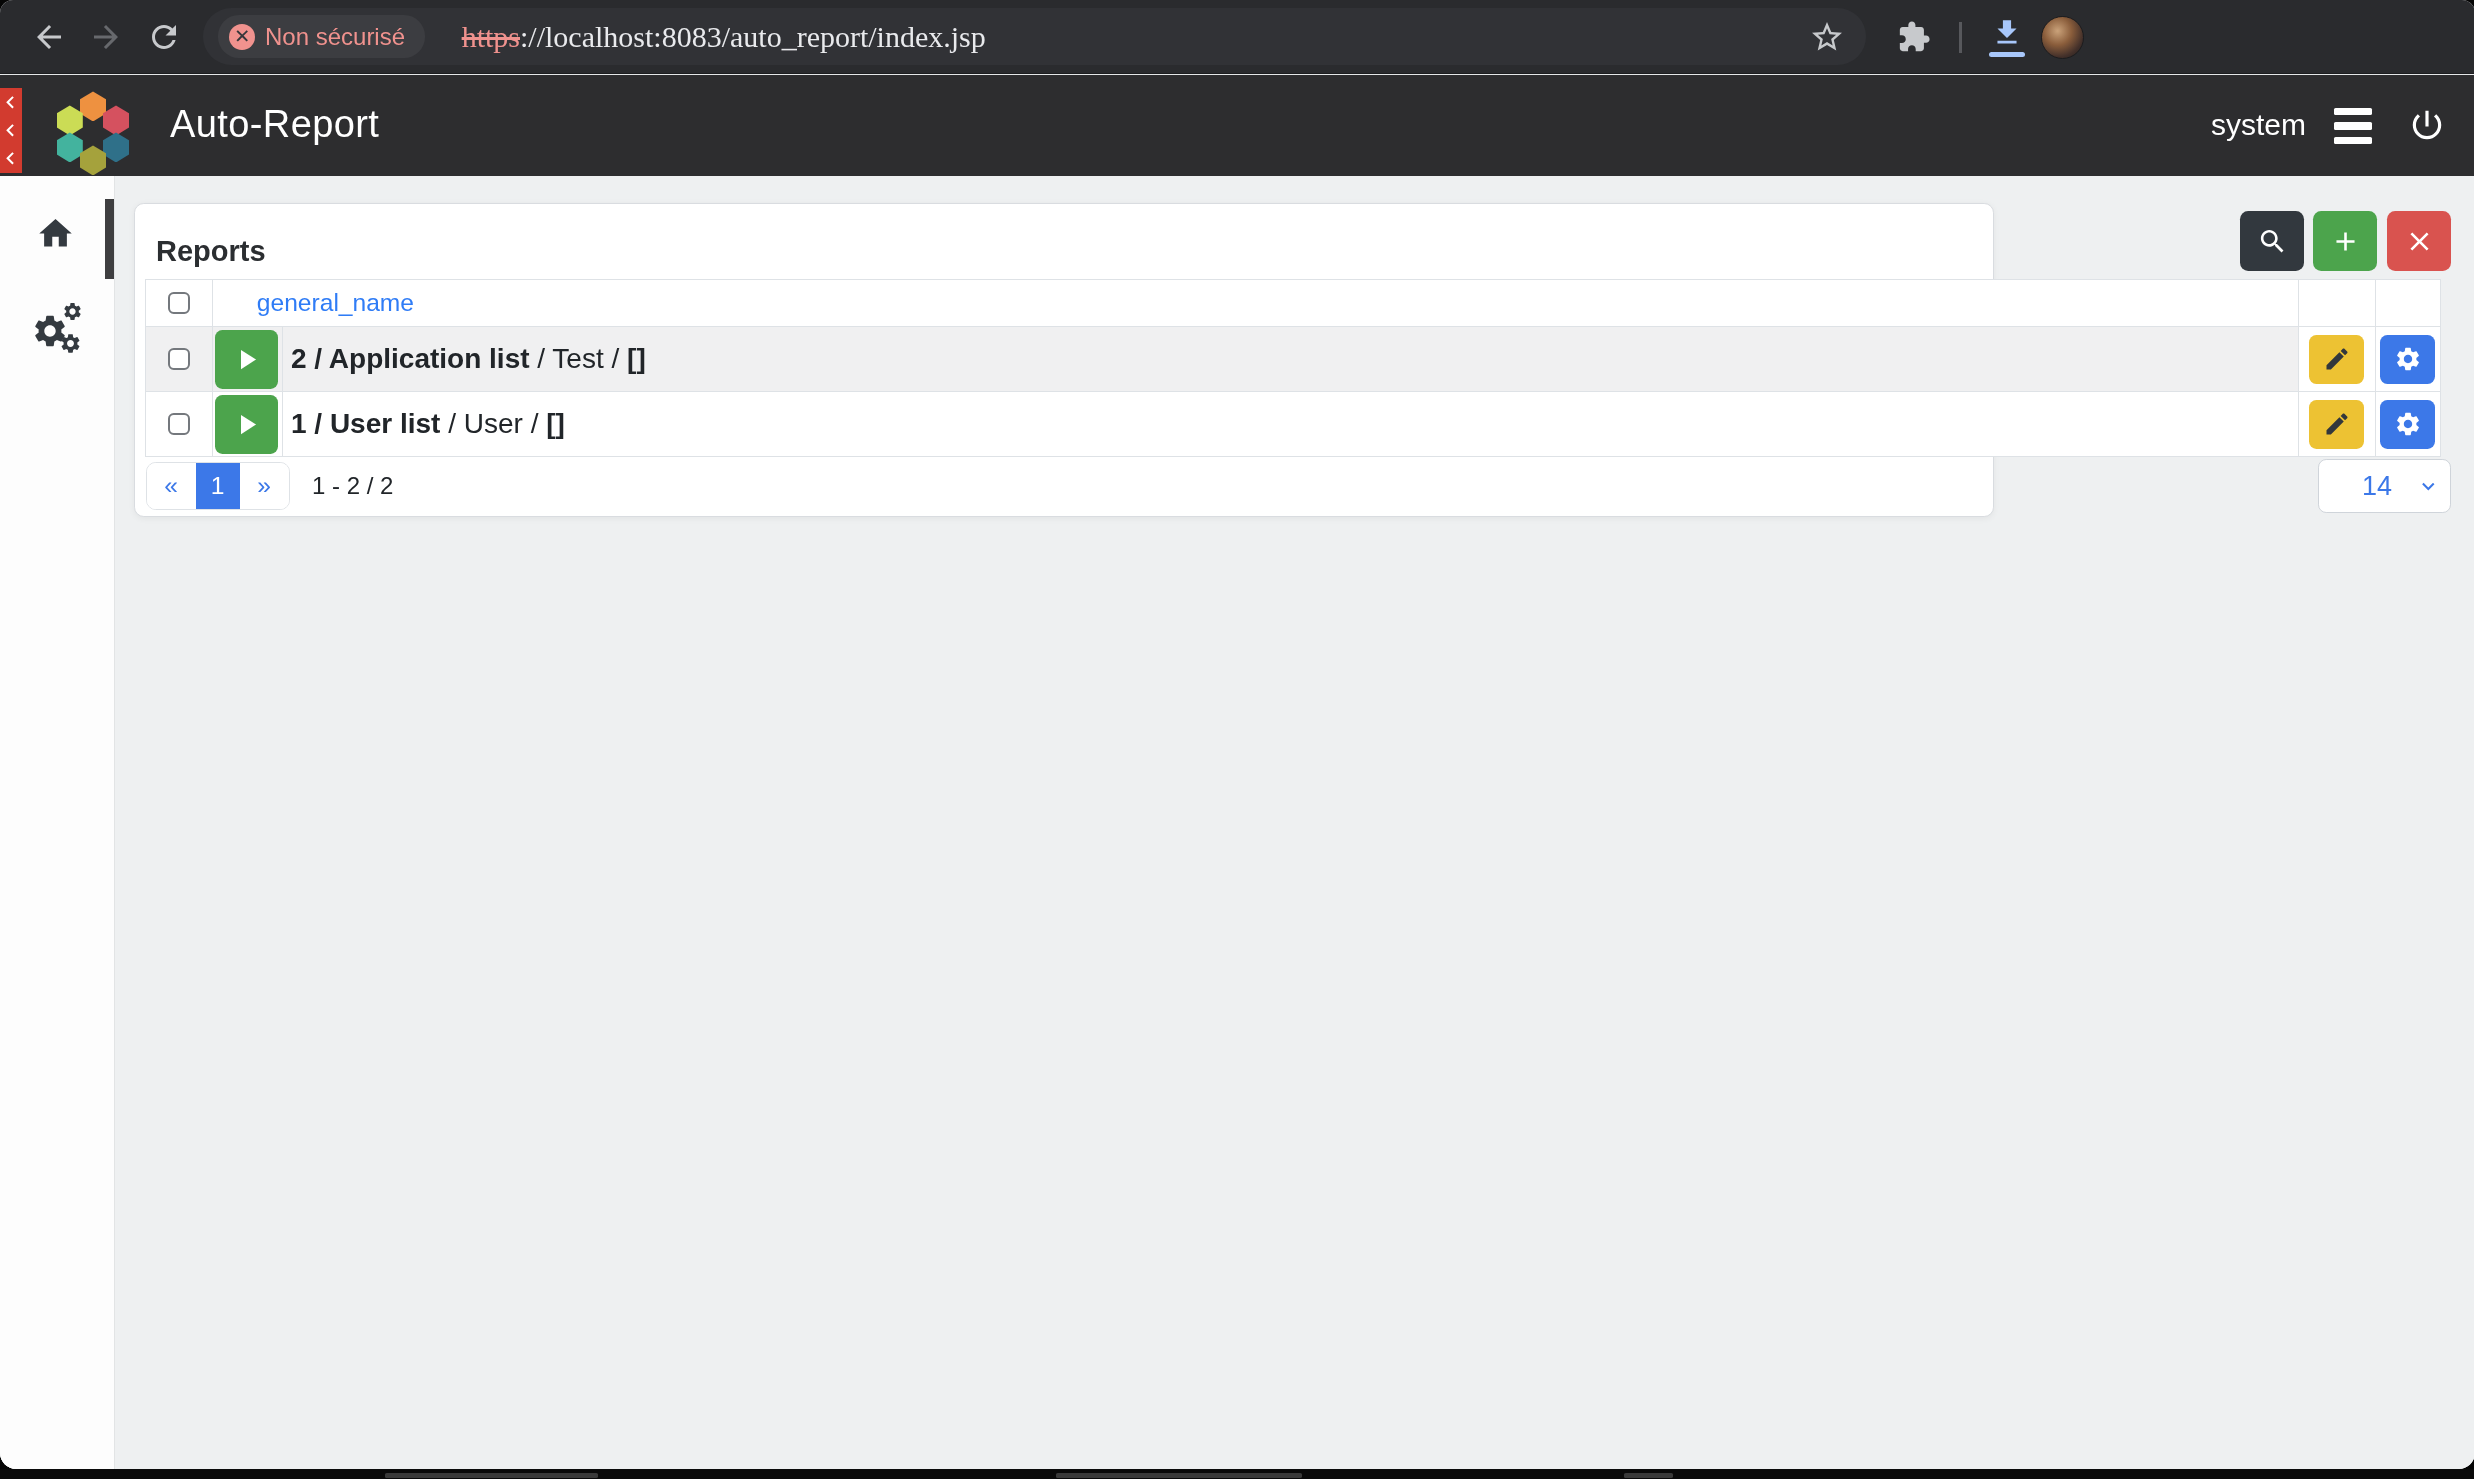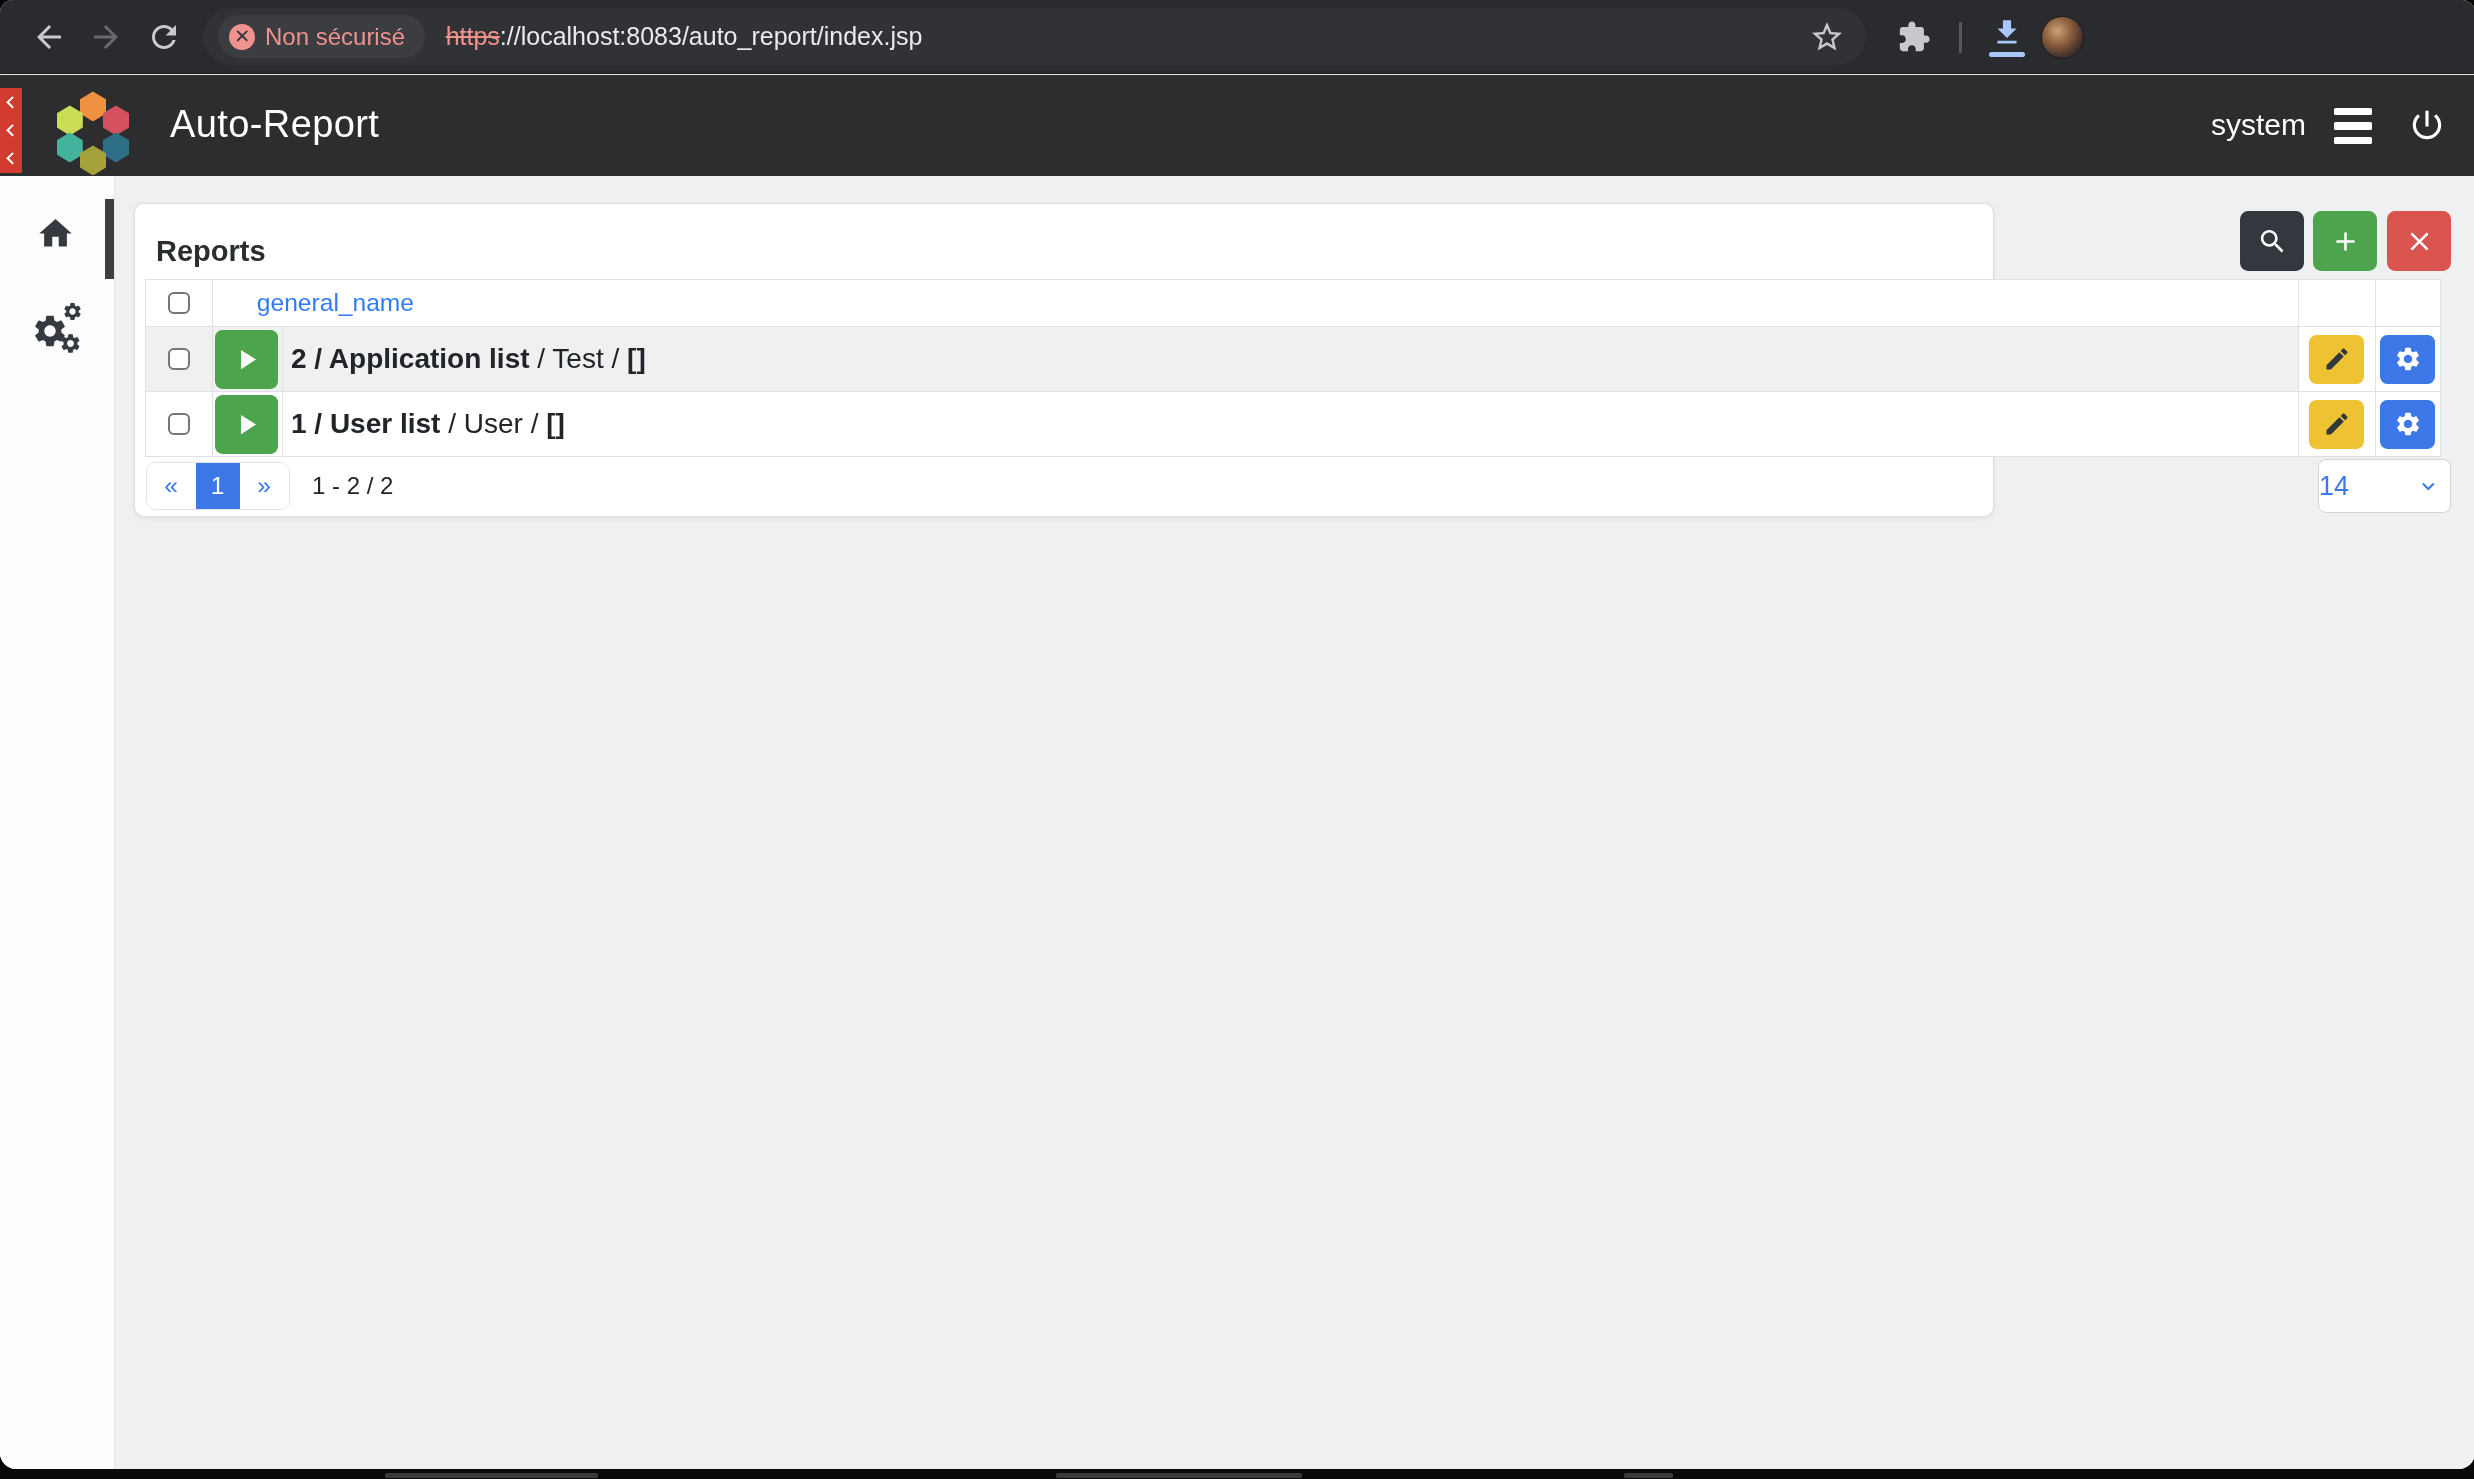--- a/index.html
+++ b/index.html
@@ -17,21 +17,21 @@
   .ic-fwd  { left:88px; color:#67696d; }
   .ic-reload { left:146px; }
 
   .omnibox { position:absolute; left:203px; top:8.2px; width:1663px; height:57px;
              background:#313236; border-radius:29px; display:flex; align-items:center; }
   .sec-chip { display:flex; align-items:center; gap:9.8px; height:43px; margin-left:14.7px;
               padding:0 19.6px 0 11.5px; background:#3c3d41; border-radius:21px; }
   .err-ic { width:26px; height:26px; border-radius:50%; background:#f0928e; color:#35363a;
             font-size:19.6px; font-weight:bold; display:flex; align-items:center; justify-content:center; }
   .sec-chip .lbl { color:#f0928e; font-size:24px; }
-  .url { margin-left:21px; font-size:25px; color:#e9eaed; white-space:nowrap; }
+  .url { margin-left:37px; font-size:30px; color:#e9eaed; white-space:nowrap;font-family:Liberation Serif, serif; }
   .url .https { color:#f0928e; text-decoration:line-through; }
   .star { position:absolute; right:21px; top:10.6px; width:36px; height:36px; color:#c7c9cc; }
   .star svg { width:36px; height:36px; }
 
   .ic-puzzle { position:absolute; left:1897px; top:19.6px; width:34px; height:34px; color:#c7c9cc; }
   .ic-puzzle svg { width:34px; height:34px; }
   .tb-sep { position:absolute; left:1959px; top:22px; width:2.5px; height:31px; background:#57585c; }
   .ic-download { position:absolute; left:1989px; top:16.4px; width:36px; height:33px; color:#a8c7fa; }
   .ic-download svg { width:36px; height:33px; }
   .dl-underline { position:absolute; left:1989px; top:52px; width:36px; height:4.9px;
@@ -117,21 +117,21 @@
 
   .pager { position:absolute; left:10.6px; top:258px; height:48px; display:flex;
            border:1.6px solid #dee2e6; border-radius:9.8px; overflow:hidden; background:#fff; }
   .pg { width:49px; display:flex; align-items:center; justify-content:center; font-size:24.6px;
         color:#3c78e8; cursor:pointer; background:#fff; border:none; }
   .pg.active { background:#3c78e8; color:#fff; width:44px; }
   .pager-summary { position:absolute; left:177px; top:268px; font-size:24px; color:#212529; }
   .page-size { position:absolute; left:2183px; top:255px; width:133px; height:54px;
                border:1.6px solid #cfd4da; border-radius:8.2px; background:#fff; display:flex;
                align-items:center; cursor:pointer; }
-  .page-size .val { font-size:27px; color:#3c78e8; }
+  .page-size .val { margin-left:43px; font-size:27px; color:#3c78e8; }
   .page-size svg { position:absolute; right:9.8px; width:24.6px; height:24.6px; color:#3c78e8; }
 
   
   .bottom-strip { position:absolute; left:0; top:1469px; width:2475px; height:10.6px; background:#0a0a0a; }
   .frag { position:absolute; top:4.1px; height:4.9px; background:#3a3a3a; border-radius:1.6px; }
 </style>
 </head>
 <body>
 
 <svg width="0" height="0" style="position:absolute">

